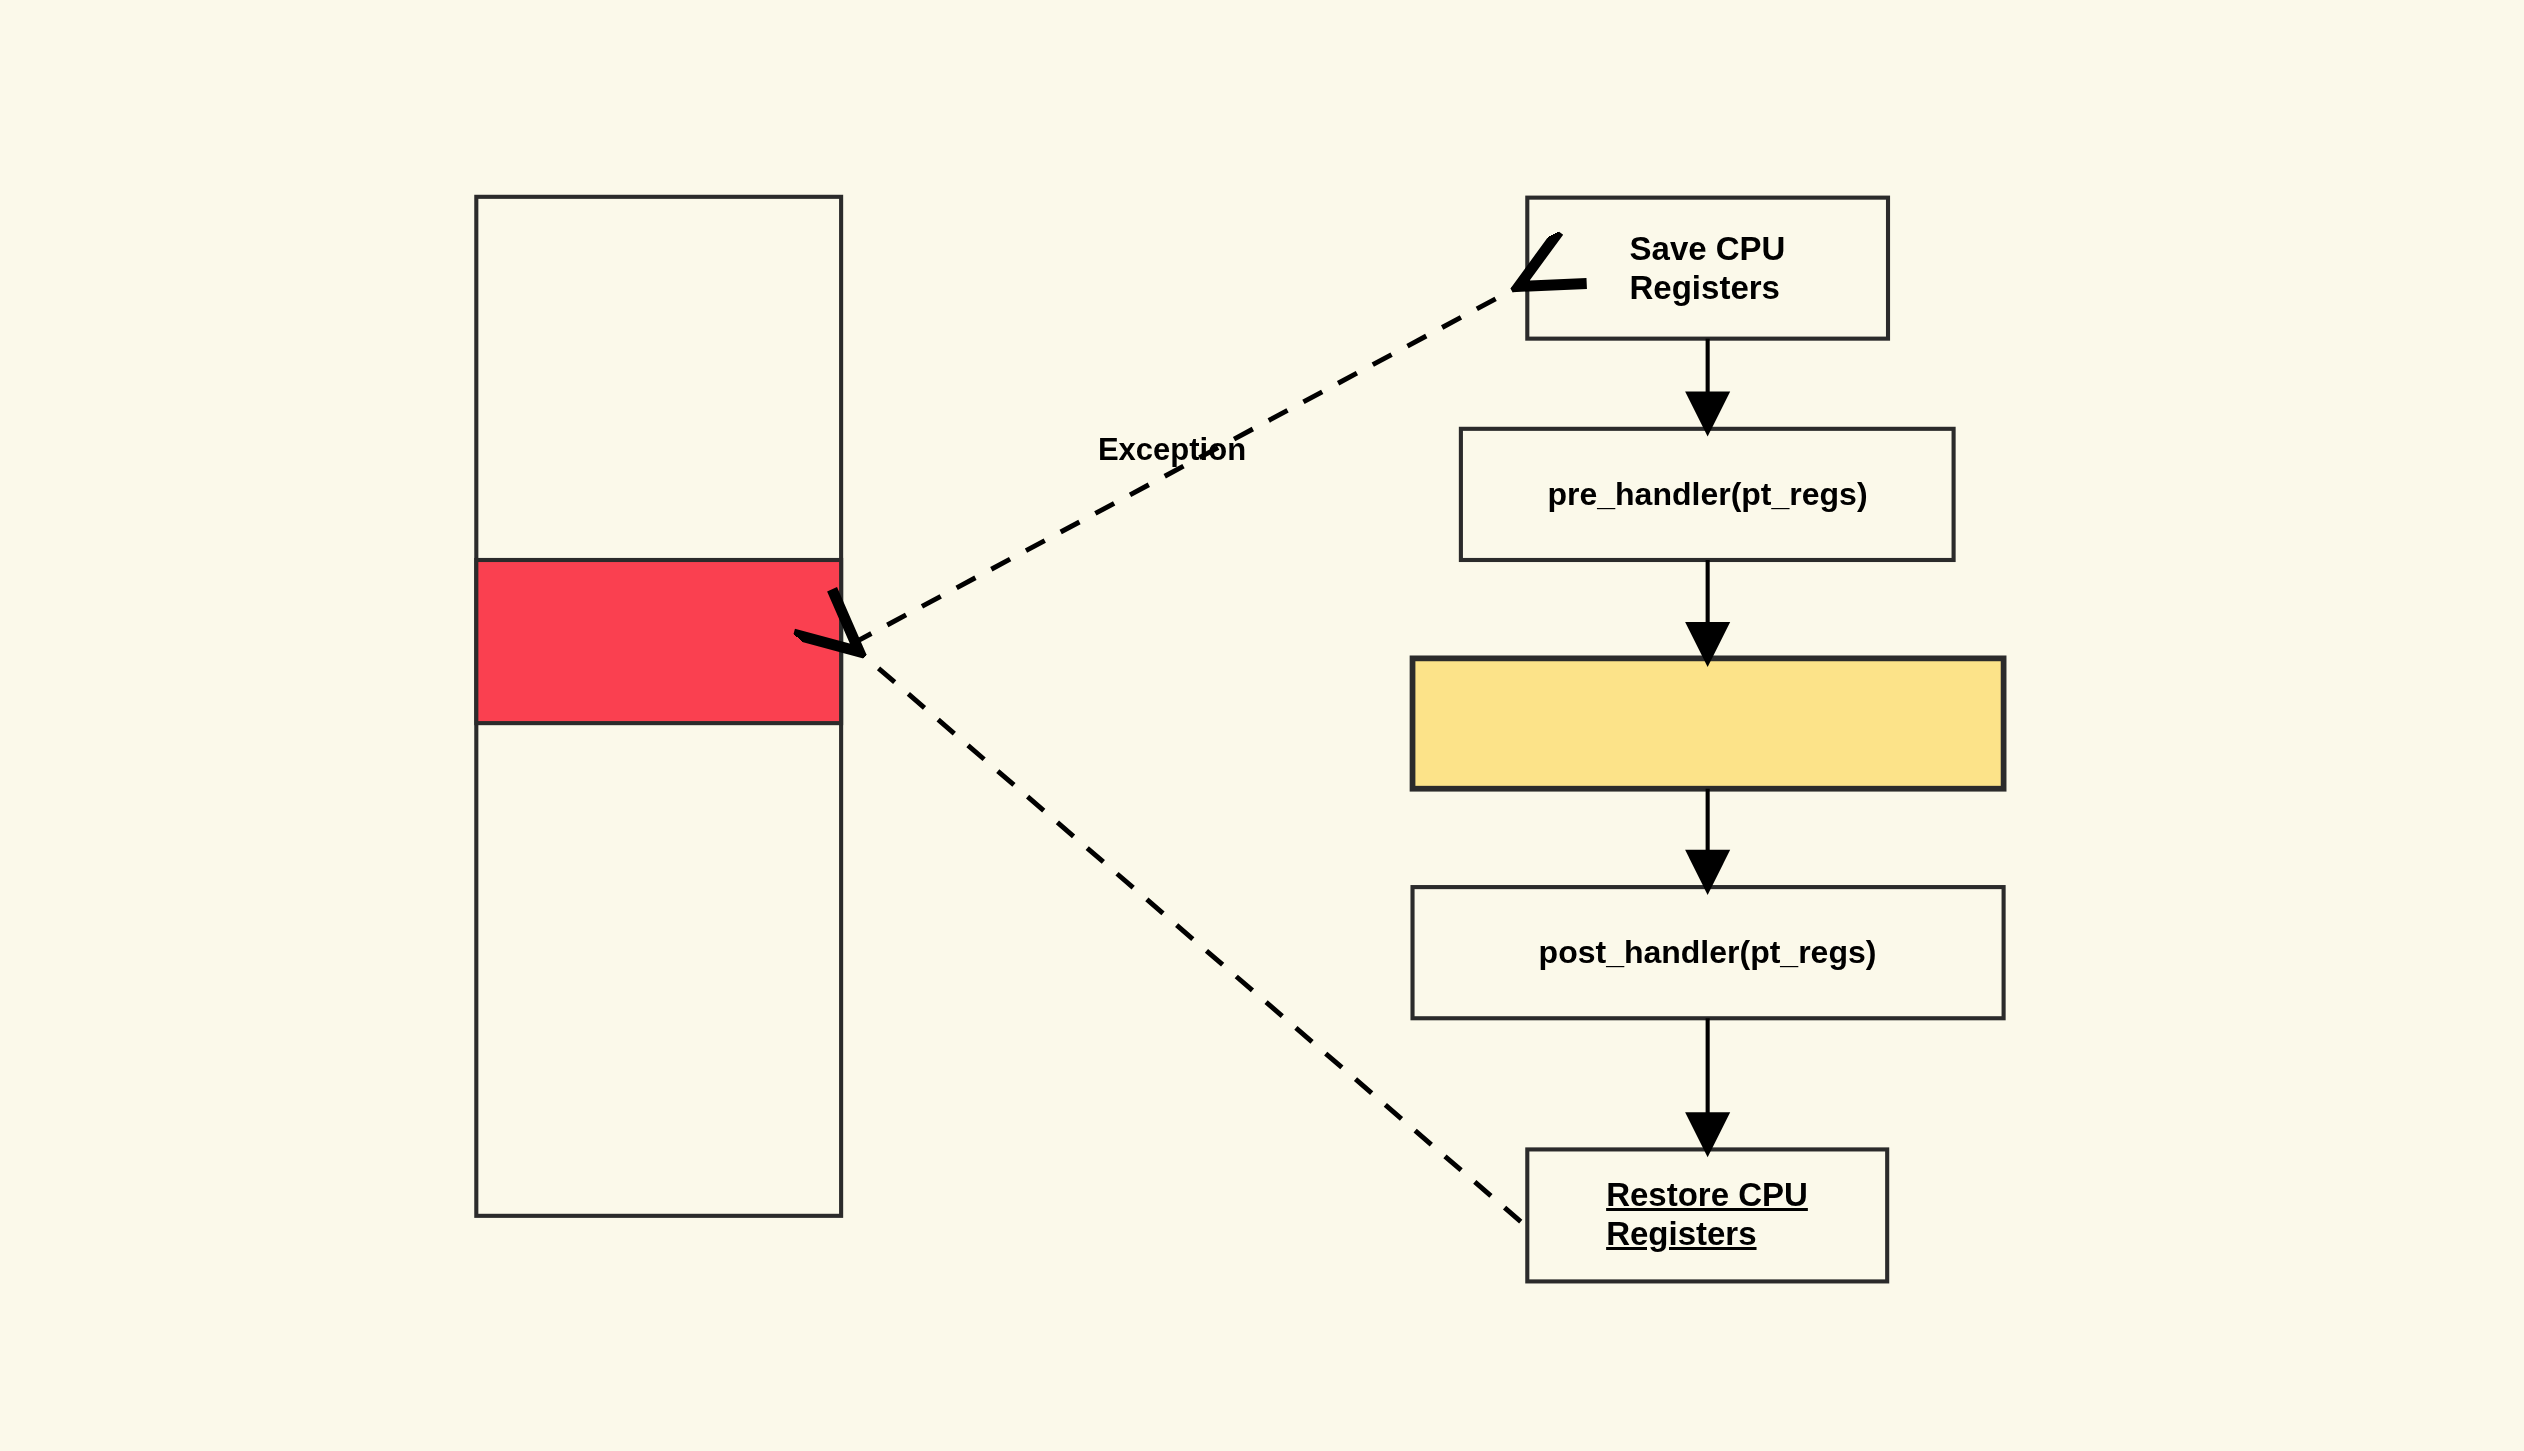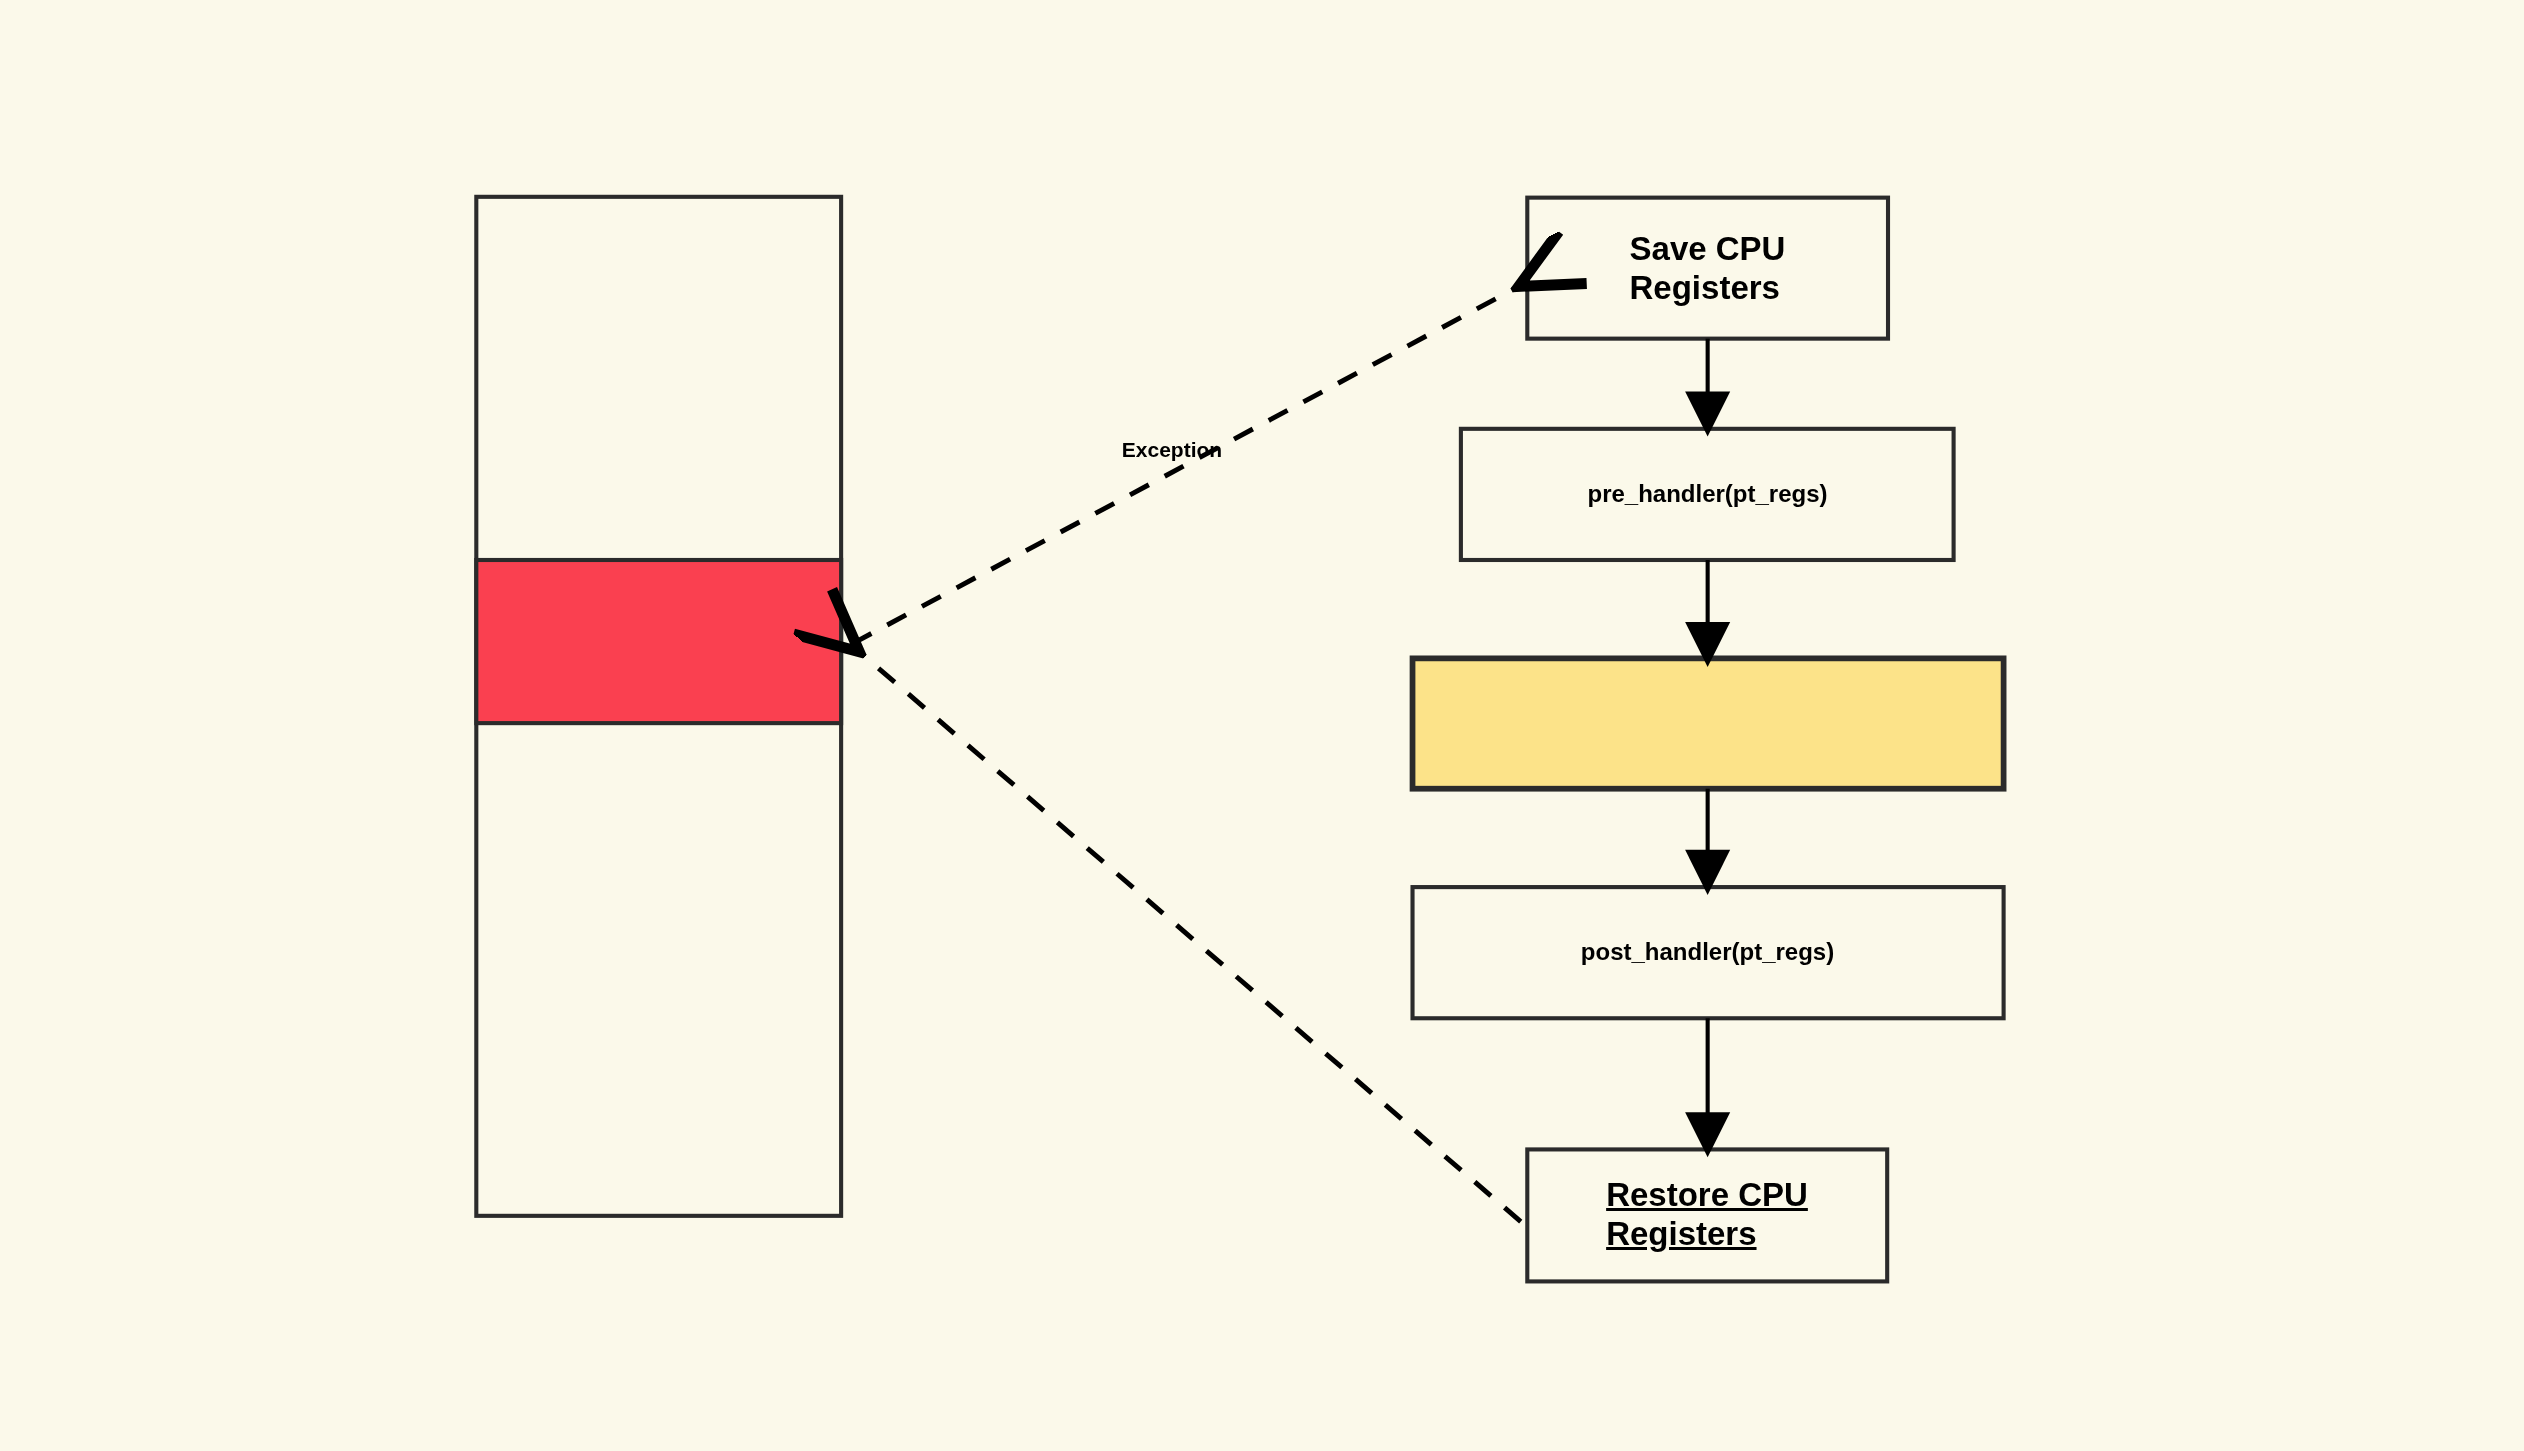--- a/index.html
+++ b/index.html
@@ -29,22 +29,22 @@
     justify-content: center;
     text-align: left;
     font-family: "Liberation Sans", sans-serif;
     font-weight: bold;
     color: #000000;
     line-height: 1.18;
     white-space: pre-line;
     pointer-events: none;
   }
   .lbl-big   { font-size: 33px; }
-  .lbl-code  { font-size: 24px; }
-  .lbl-edge  { font-size: 21px; }
+  .lbl-code  { font-size: 32px; }
+  .lbl-edge  { font-size: 31px; }
 </style>
 </head>
 <body>
 
 <div id="stage">
 
   <svg id="diagram-svg" viewBox="0 0 3080 1771" xmlns="http://www.w3.org/2000/svg">
 
     <defs>
       <marker id="arrow-solid" markerWidth="14" markerHeight="14" refX="6" refY="6" orient="auto" markerUnits="strokeWidth">

